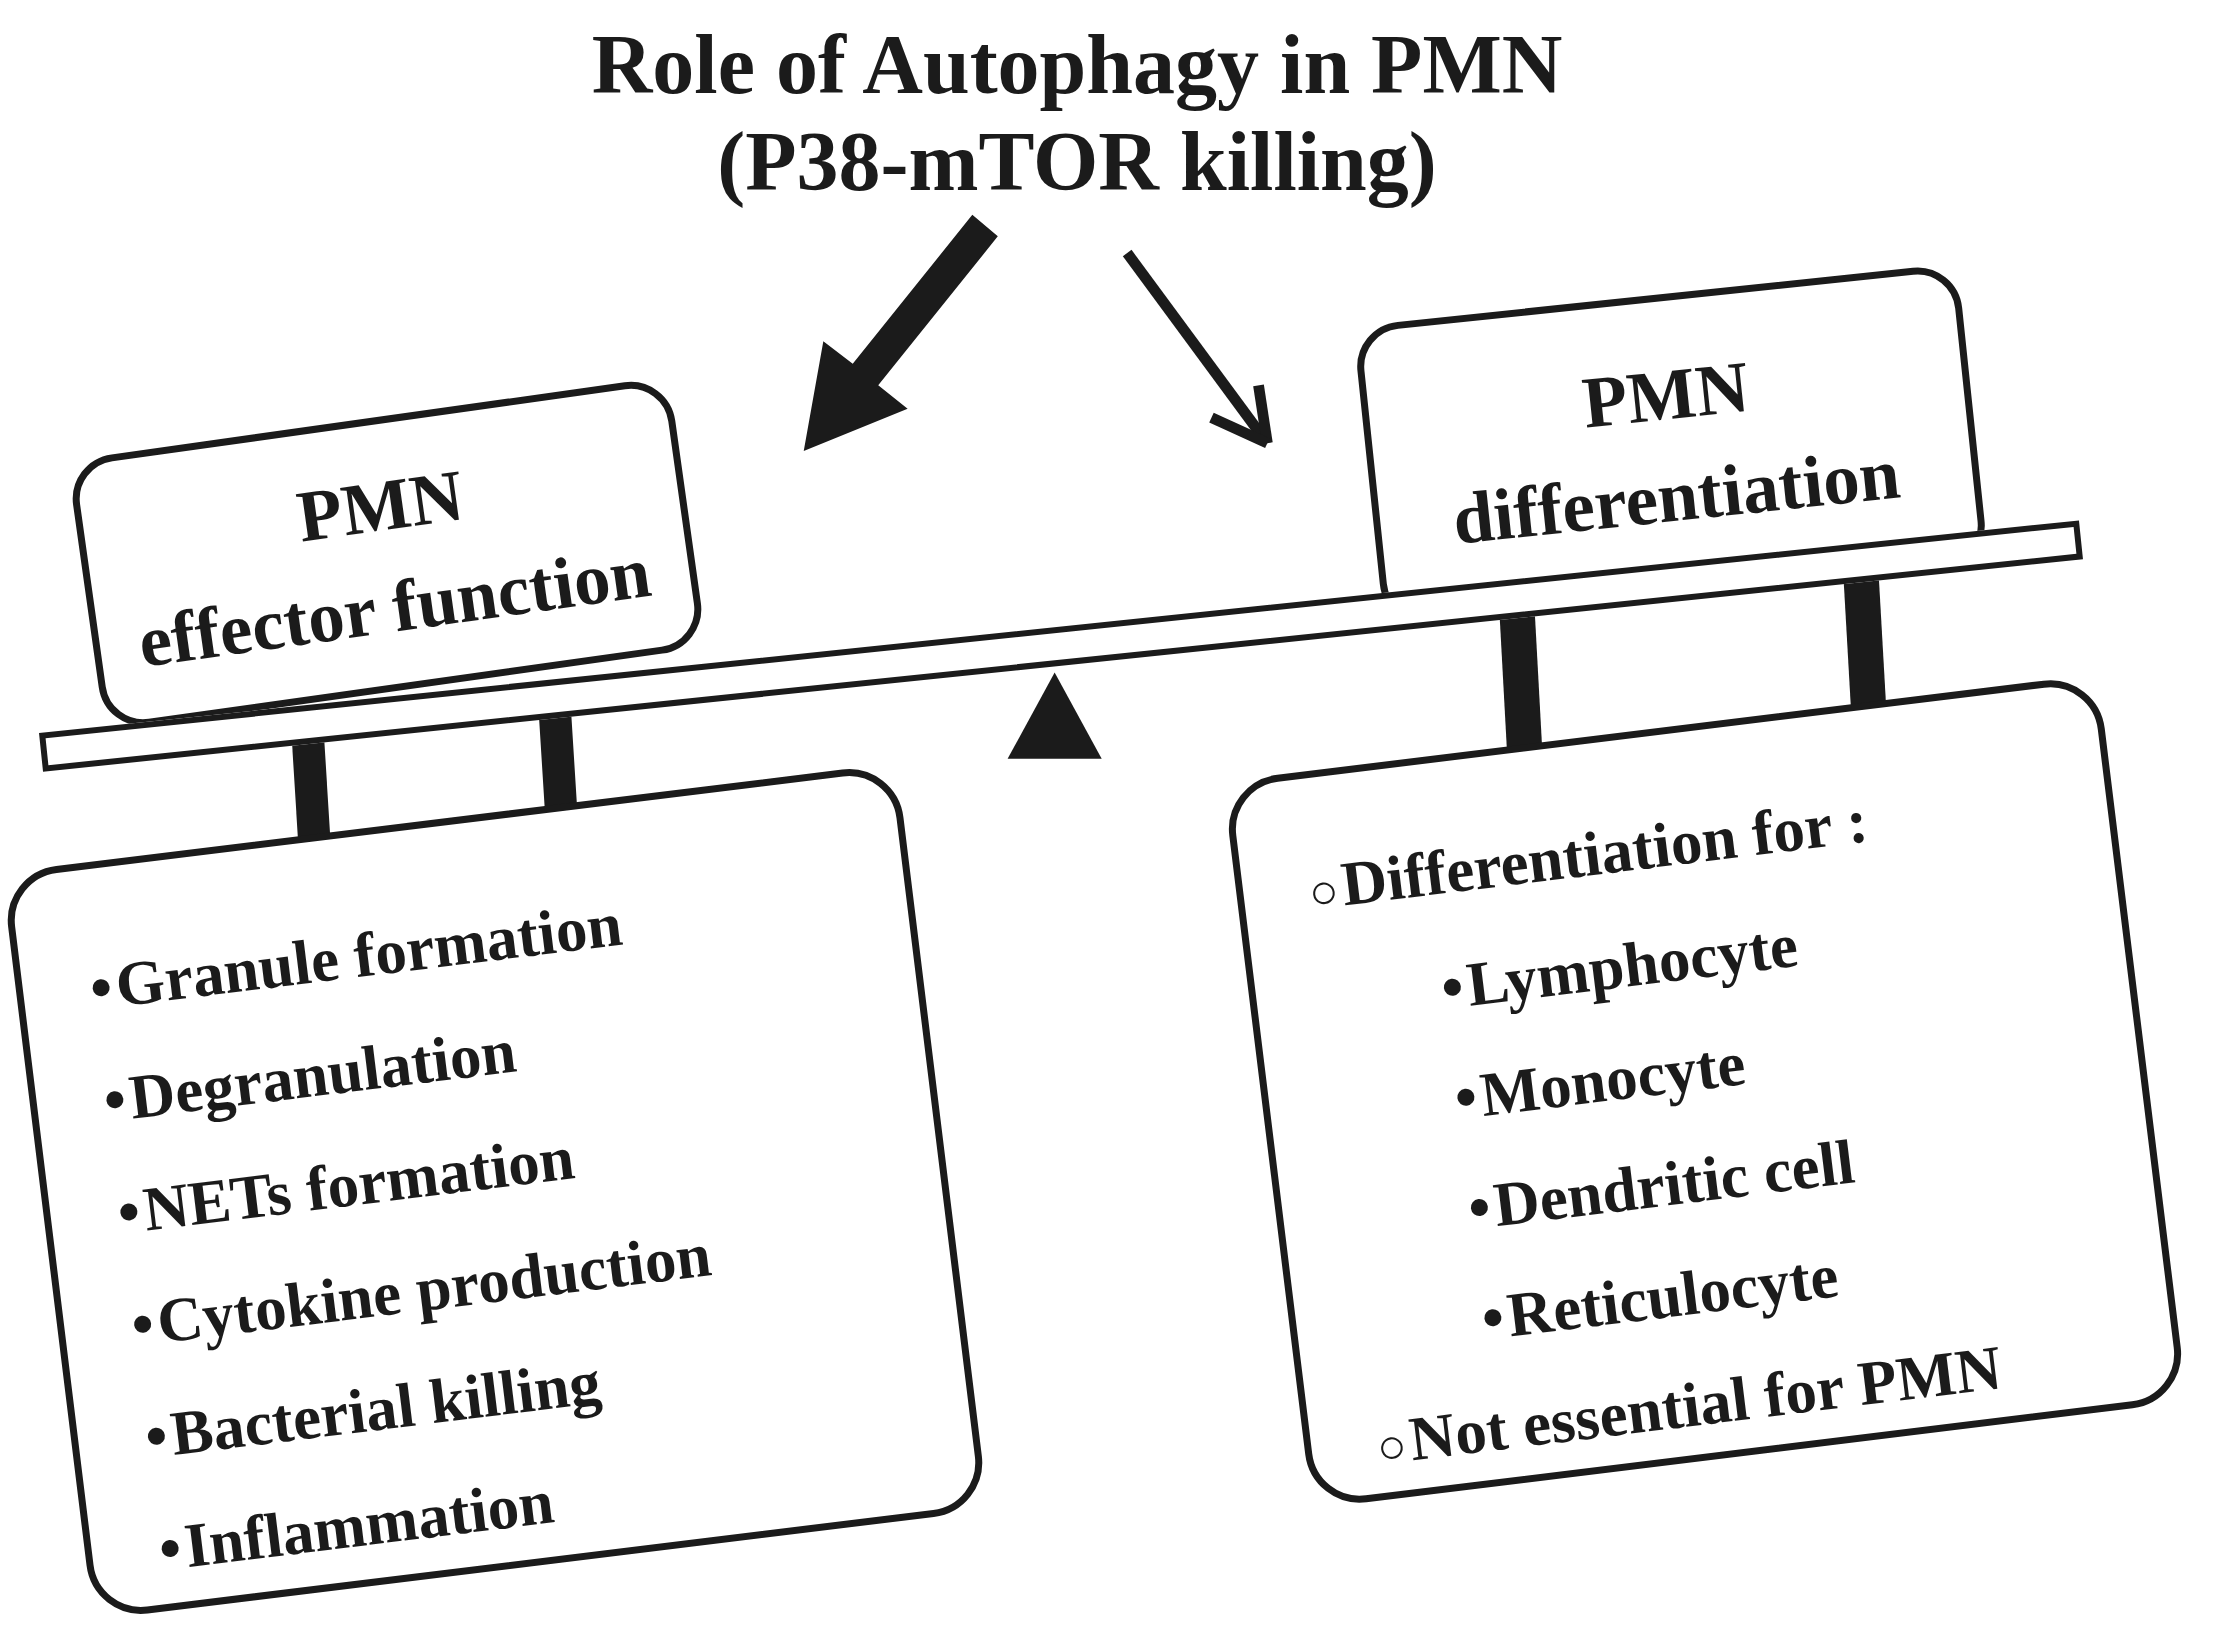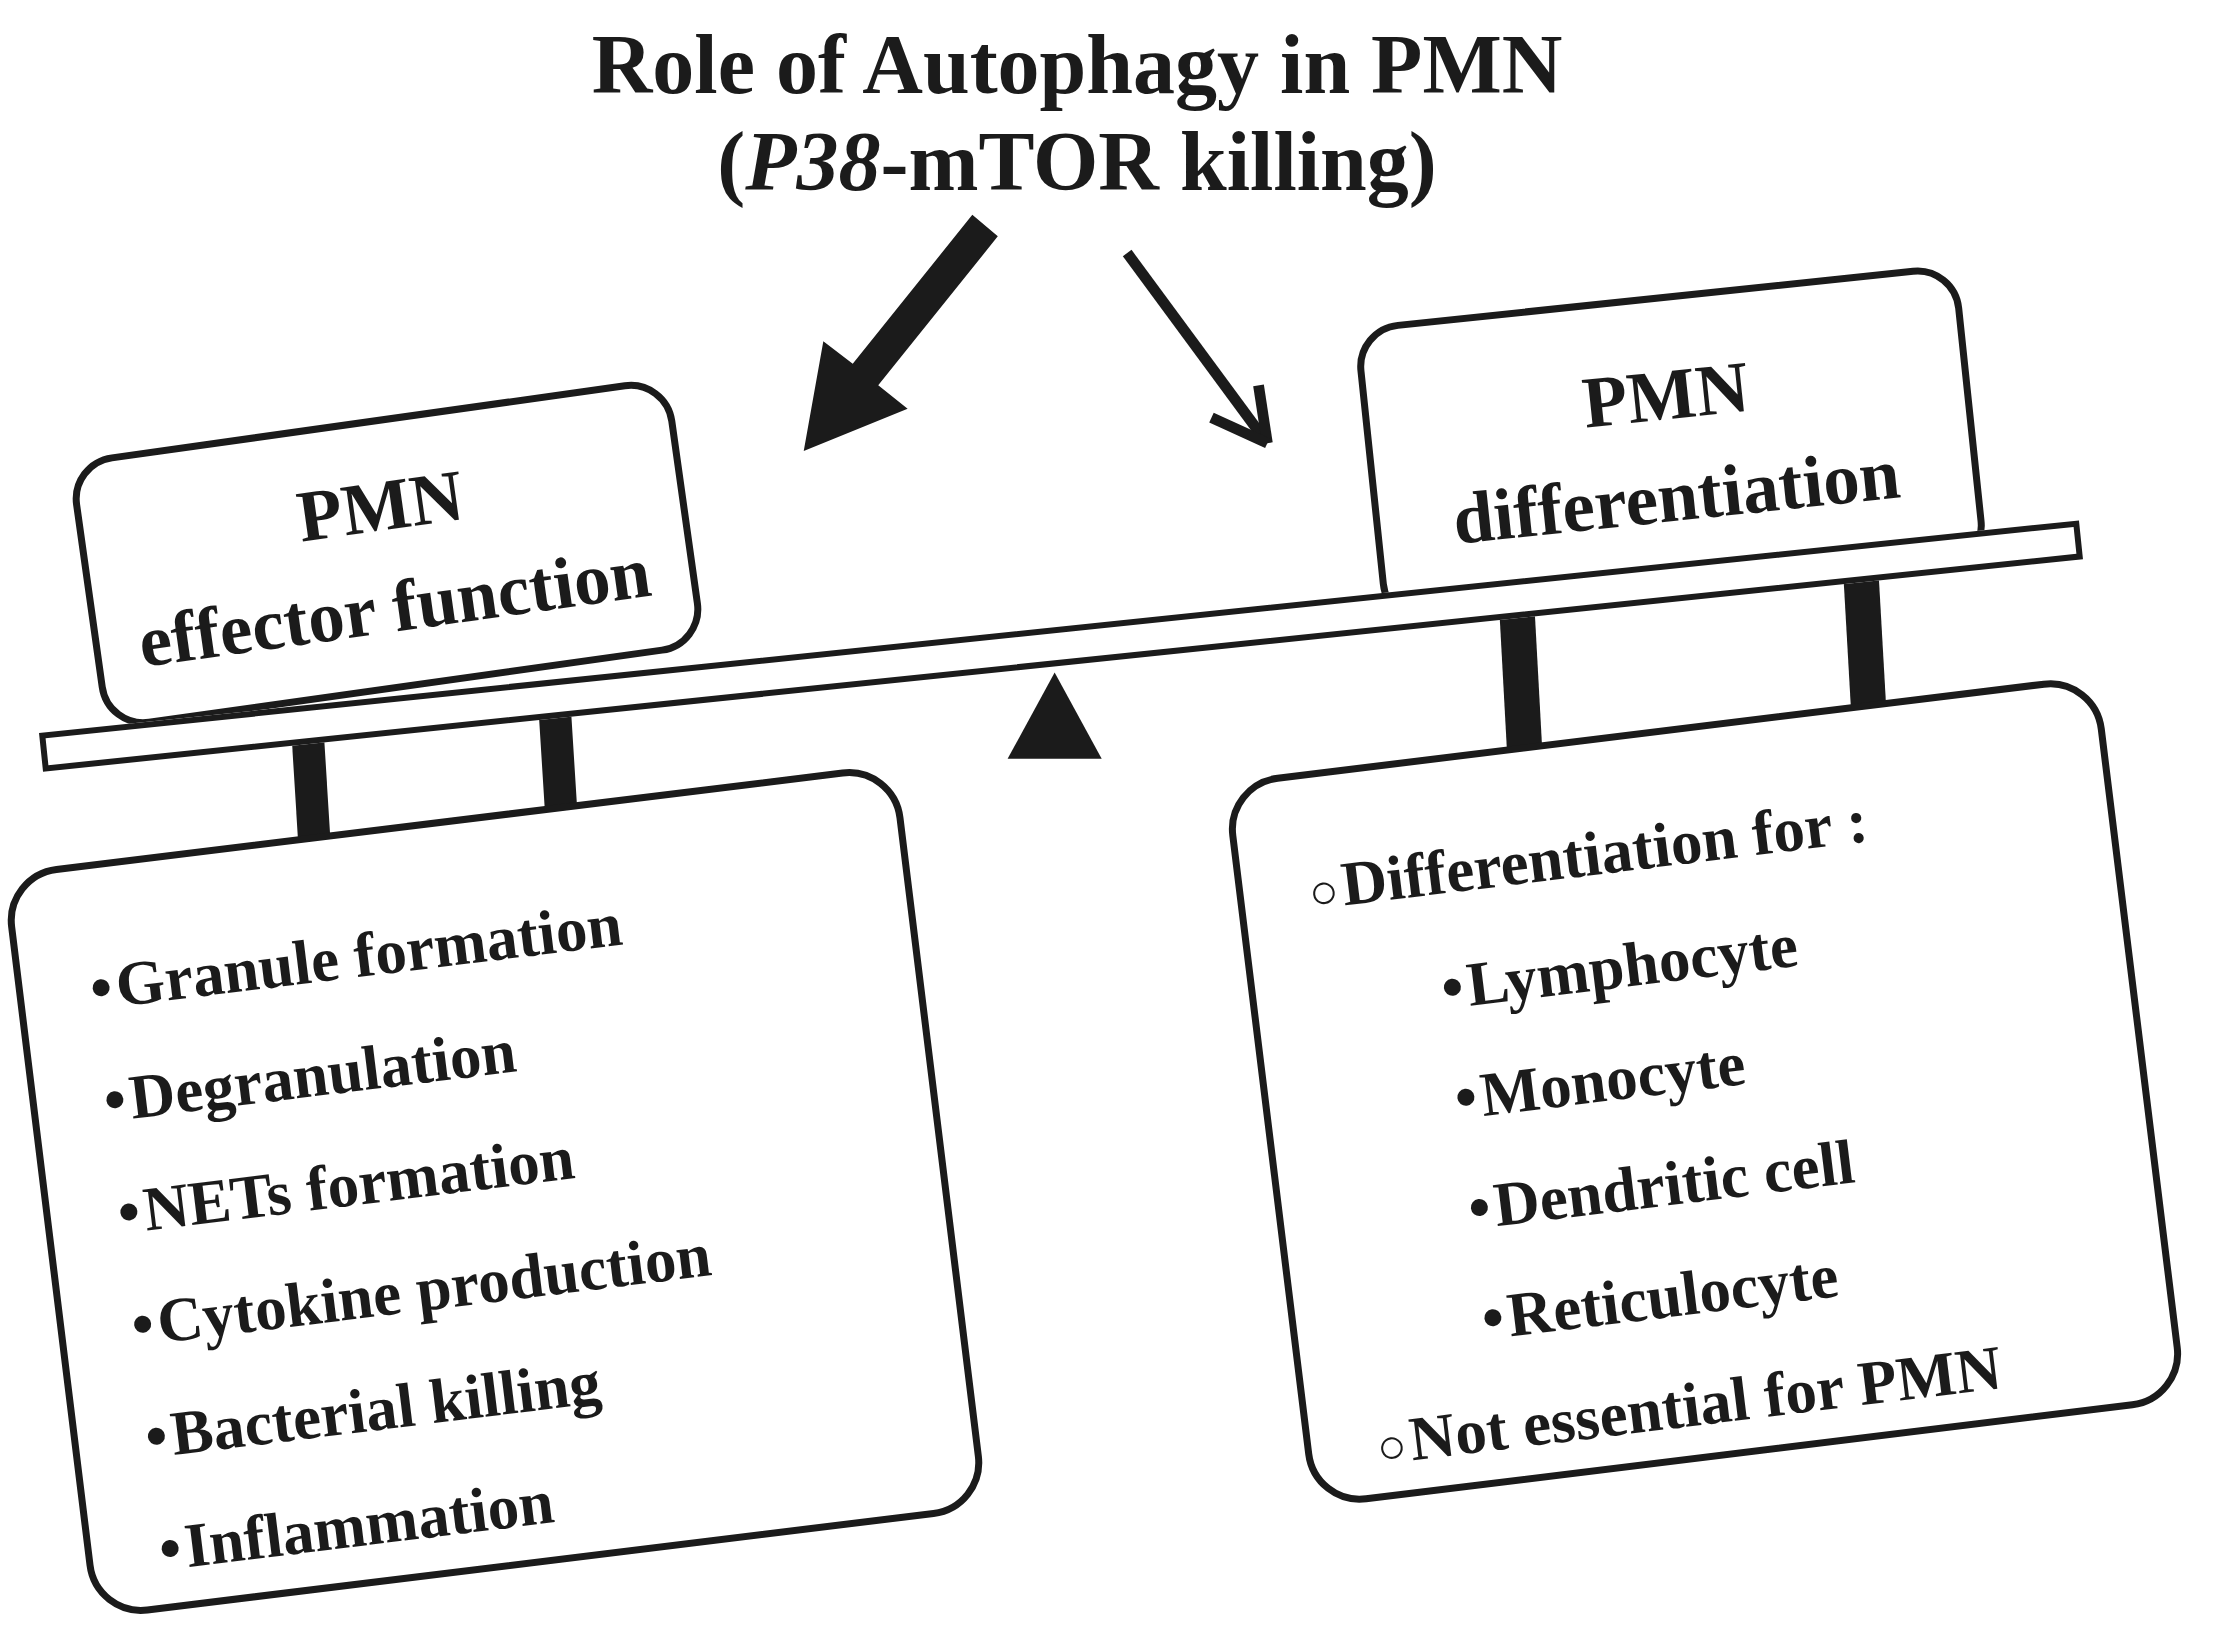--- a/index.html
+++ b/index.html
@@ -21,21 +21,21 @@
     position:absolute;
     top:15.7px;left:1077px;
     transform:translateX(-50%);
     text-align:center;
     font-weight:bold;
     font-size:84px;
     line-height:97px;
     white-space:nowrap;
     letter-spacing:0px;
   }
-  .title .it{font-style:italic;}
+  .title .it{}
   
   svg.scaffold{
     position:absolute;top:0;left:0;
     color:var(--ink);
   }
   
   .box{
     position:absolute;
     box-sizing:border-box;
     background:var(--paper);

